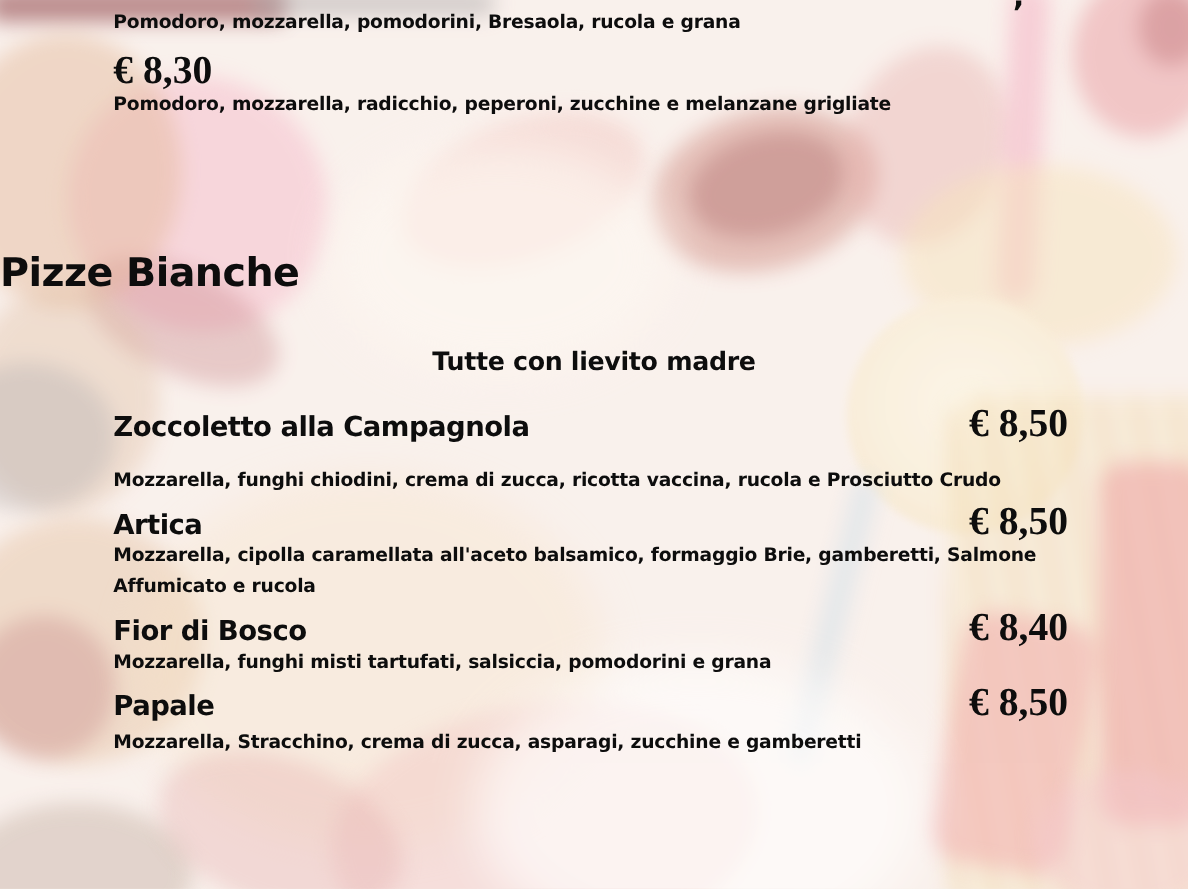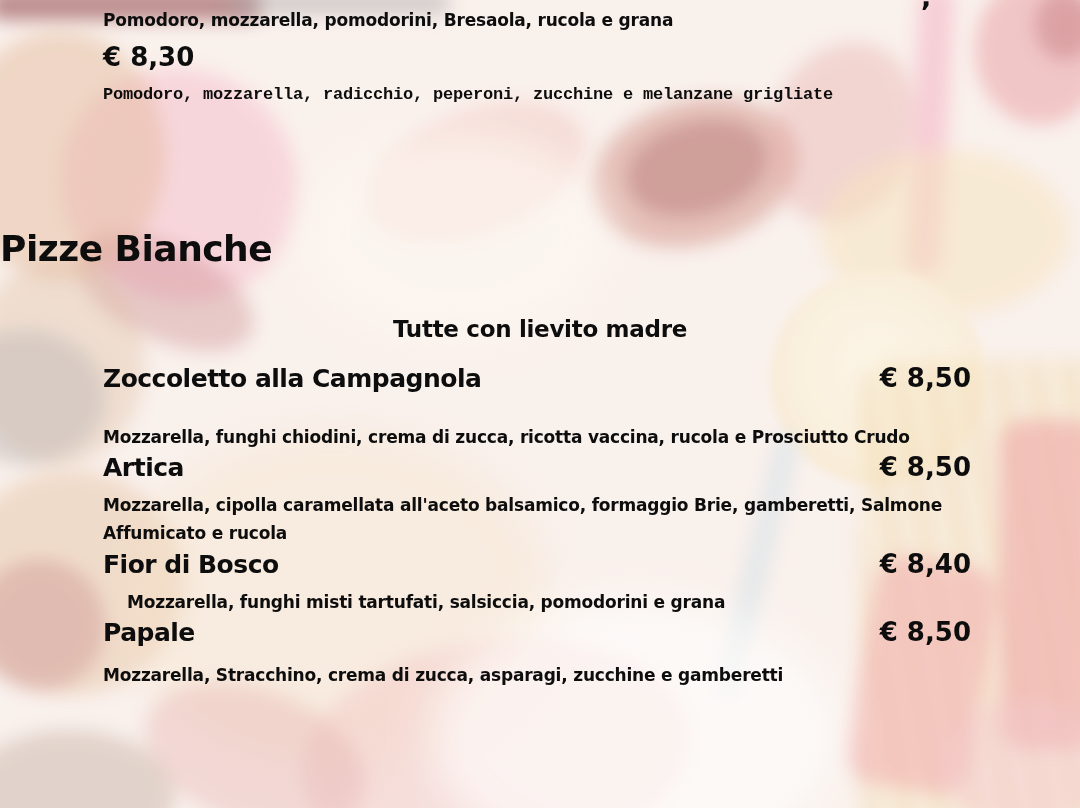--- a/index.html
+++ b/index.html
@@ -9,21 +9,21 @@
     background:#f7ece7;
   }
   
   .bg{position:absolute;inset:0;overflow:hidden;}
   .bg .sh{position:absolute;border-radius:50%;filter:blur(9px);}
   .veil{position:absolute;inset:0;background:rgba(255,253,250,0.30);}
   
   .menu{position:absolute;inset:0;color:#0d0d0d;}
   .row{position:absolute;left:103px;width:868px;display:flex;justify-content:space-between;align-items:baseline;}
   .name{font-size:25px;font-weight:700;letter-spacing:-0.5px;white-space:nowrap;}
-  .price{font-size:26px;font-weight:700;white-space:nowrap;}
+  .price{font-size:36px;font-weight:700;white-space:nowrap;font-family:Liberation Serif, serif;}
   .desc{position:absolute;left:103px;max-width:912px;font-size:17px;font-weight:700;letter-spacing:-0.2px;line-height:28px;}
   .sec-title{position:absolute;left:0;width:896px;text-align:left;font-size:36px;font-weight:700;letter-spacing:-0.5px;}
   .sec-sub{position:absolute;left:0;width:1080px;text-align:center;font-size:23px;font-weight:700;letter-spacing:-0.3px;}
   .frag{position:absolute;left:921px;top:-19px;font-size:27px;font-weight:700;}
 </style>
 </head>
 <body>
 
 <div class="bg">
   <div class="sh" style="left:-10px;top:-10px;width:270px;height:30px;background:#7a2026;opacity:.7;border-radius:10px;"></div>
@@ -60,42 +60,42 @@
 
 <div class="menu">
 
   <span class="frag">,</span>
 
   <div class="desc" style="top:6px;text-align:center;">Pomodoro, mozzarella, pomodorini, Bresaola, rucola e grana</div>
 
   <div class="row" style="top:42px;">
     <span class="price">€ 8,30</span>
   </div>
-  <div class="desc" style="top:81px;font-family:Liberation Mono, monospace;">Pomodoro, mozzarella, radicchio, peperoni, zucchine e melanzane grigliate</div>
+  <div class="desc" style="top:81px;">Pomodoro, mozzarella, radicchio, peperoni, zucchine e melanzane grigliate</div>
 
   <div class="sec-title" style="top:228px;">Pizze Bianche</div>
   <div class="sec-sub" style="top:316px;">Tutte con lievito madre</div>
 
   <div class="row" style="top:363px;">
     <span class="name">Zoccoletto alla Campagnola</span>
     <span class="price">€ 8,50</span>
   </div>
   <div class="desc" style="top:423px;">Mozzarella, funghi chiodini, crema di zucca, ricotta vaccina, rucola e Prosciutto Crudo</div>
 
   <div class="row" style="top:452px;gap:35px;">
     <span class="name">Artica</span>
     <span class="price">€ 8,50</span>
   </div>
   <div class="desc" style="top:491px;">Mozzarella, cipolla caramellata all'aceto balsamico, formaggio Brie, gamberetti, Salmone Affumicato e rucola</div>
 
   <div class="row" style="top:549px;">
     <span class="name">Fior di Bosco</span>
     <span class="price">€ 8,40</span>
   </div>
-  <div class="desc" style="top:588px;margin-left:24px;">Mozzarella, funghi misti tartufati, salsiccia, pomodorini e grana</div>
+  <div class="desc" style="top:588px;">Mozzarella, funghi misti tartufati, salsiccia, pomodorini e grana</div>
 
   <div class="row" style="top:617px;">
     <span class="name">Papale</span>
     <span class="price">€ 8,50</span>
   </div>
   <div class="desc" style="top:661px;">Mozzarella, Stracchino, crema di zucca, asparagi, zucchine e gamberetti</div>
 
 </div>
 
 </body></html>

